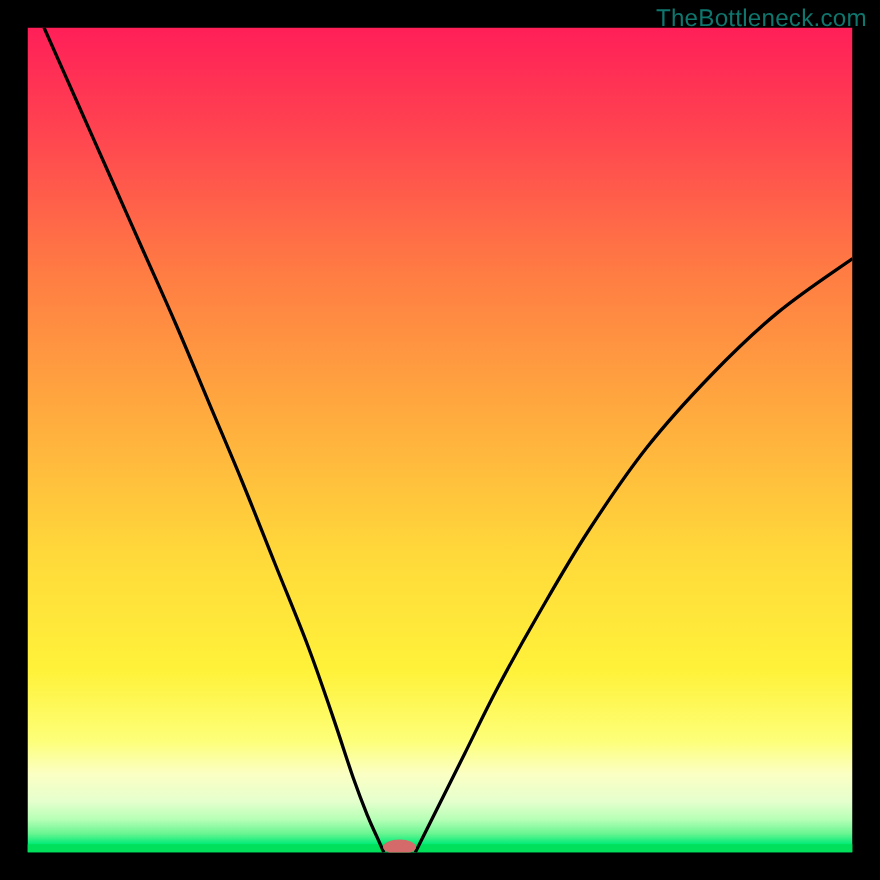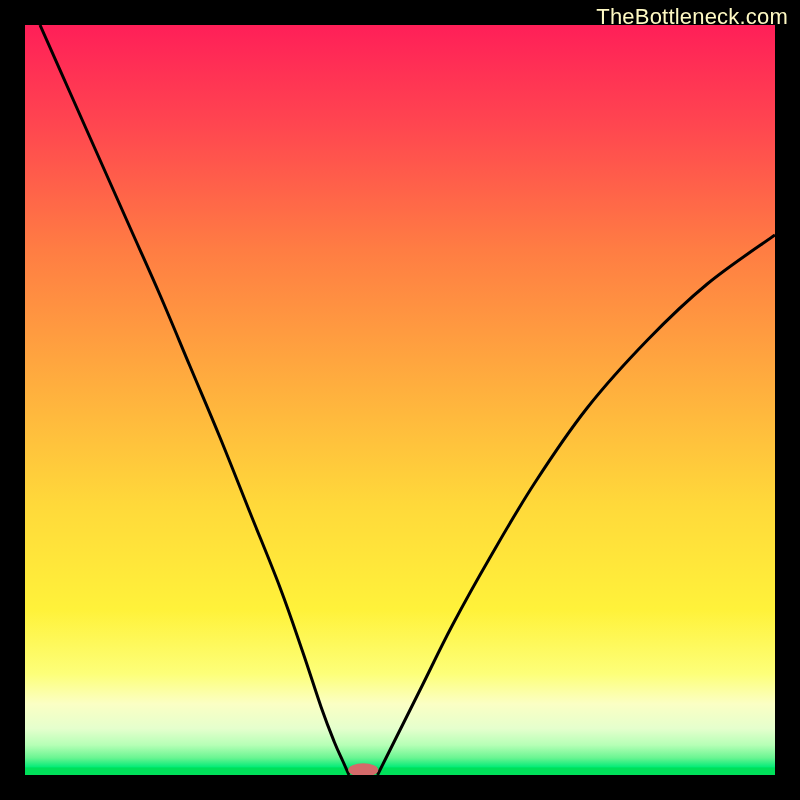--- a/index.html
+++ b/index.html
@@ -16,21 +16,21 @@
     left: 25px;
     top: 25px;
     width: 750px;
     height: 750px;
     background: #000;
   }
   .watermark {
     position: absolute;
     top: 4px;
     right: 12px;
-    color: #fef9c3;
+    color: #0f766e;
     font-size: 22px;
     font-weight: 500;
     letter-spacing: 0.2px;
     font-family: Arial, Helvetica, sans-serif;
   }
   svg {
     display: block;
   }
 </style>
 </head>

